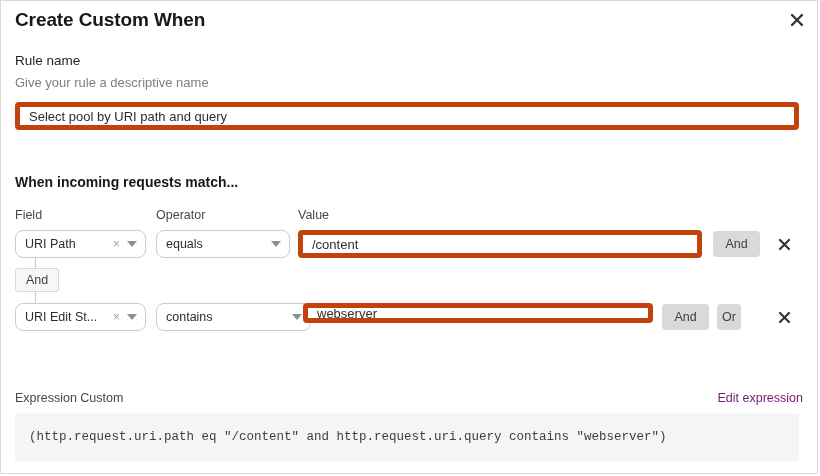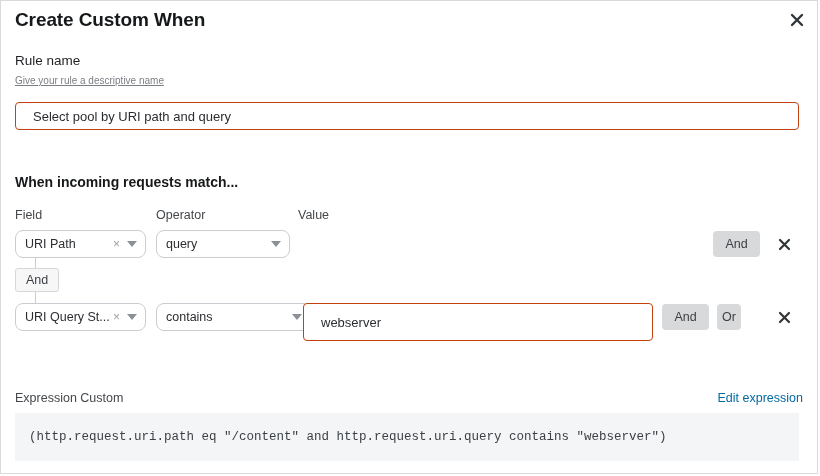--- a/index.html
+++ b/index.html
@@ -29,35 +29,35 @@
     cursor:pointer;
   }
   .close-btn svg{display:block;}
 
   .label-strong{
     position:absolute;left:14px;
     font-size:13.5px;color:#1f2022;
   }
   .label-sub{
     position:absolute;left:14px;
-    font-size:10px;color:#7b7f84;text-decoration:underline;
+    font-size:13px;color:#7b7f84;
   }
   .rulename-label{top:52px;}
   .rulename-hint{top:74px;}
 
   .text-input{
     position:absolute;
     box-sizing:border-box;
-    border:1px solid #c2410c;
+    border:5px solid #c2410c;
     border-radius:4px;
     background:#fff;
     font-family:"Liberation Sans", sans-serif;
     font-size:13px;
     color:#2b2d30;
-    padding:0 17px;
+    padding:0 9px;
     outline:none;
   }
   .rulename-input{
     left:14px;top:101px;width:784px;height:28px;
   }
 
   .section-head{
     position:absolute;left:14px;top:173px;
     font-size:14px;font-weight:bold;color:#16181a;
   }
@@ -136,21 +136,21 @@
   }
   .cl-top{top:257px;height:10px;}
   .cl-bottom{top:291px;height:12px;}
 
   .preview-label{
     position:absolute;left:14px;top:390px;
     font-size:12.5px;color:#44474b;
   }
   .edit-expr{
     position:absolute;right:14px;top:390px;
-    font-size:12.5px;color:#0369a1;
+    font-size:12.5px;color:#701a75;
     cursor:pointer;
   }
   .preview-box{
     position:absolute;left:14px;top:412px;
     width:784px;height:48px;
     box-sizing:border-box;
     background:#f4f5f6;
     display:flex;align-items:center;
     padding:0 14px;
   }
@@ -183,49 +183,50 @@
   <div class="col-label col-operator">Operator</div>
   <div class="col-label col-value">Value</div>
 
   <div class="select" style="left:14px;top:229px;width:131px;">
     <span class="sel-text">URI Path</span>
     <span class="sel-clear">×</span>
     <span class="sel-caret"></span>
   </div>
 
   <div class="select" style="left:155px;top:229px;width:134px;">
-    <span class="sel-text">query</span>
-    <span class="sel-caret"></span>
-  </div>
-
+    <span class="sel-text">equals</span>
+    <span class="sel-caret"></span>
+  </div>
+
+  <input class="text-input" type="text" style="left: 297px; top: 229px; width: 404px; height: 28px;" value="/content">
 
   <button class="pill-btn" style="left:712px;top:230px;width:47px;">And</button>
 
   <div class="row-del" style="left:774px;top:234px;">
     <svg width="13" height="13" viewBox="0 0 13 13" aria-hidden="true">
       <path d="M2 2 L11 11 M11 2 L2 11" stroke="#333638" stroke-width="2.2" stroke-linecap="round"></path>
     </svg>
   </div>
 
   <div class="connector-line cl-top"></div>
   <div class="connector-chip">And</div>
   <div class="connector-line cl-bottom"></div>
 
   <div class="select" style="left:14px;top:302px;width:131px;">
-    <span class="sel-text">URI Query St...</span>
+    <span class="sel-text">URI Edit St...</span>
     <span class="sel-clear">×</span>
     <span class="sel-caret"></span>
   </div>
 
   <div class="select" style="left:155px;top:302px;width:155px;gap:10px;">
     <span class="sel-text">contains</span>
     <span class="sel-caret"></span>
   </div>
 
-  <input class="text-input" type="text" style="left: 302px; top: 302px; width: 350px; height: 38px;" value="webserver">
+  <input class="text-input" type="text" style="left: 302px; top: 302px; width: 350px; height: 20px;" value="webserver">
 
   <button class="pill-btn" style="left:661px;top:303px;width:47px;">And</button>
   <button class="pill-btn" style="left:716px;top:303px;width:24px;">Or</button>
 
   <div class="row-del" style="left:774px;top:307px;">
     <svg width="13" height="13" viewBox="0 0 13 13" aria-hidden="true">
       <path d="M2 2 L11 11 M11 2 L2 11" stroke="#333638" stroke-width="2.2" stroke-linecap="round"></path>
     </svg>
   </div>
 

